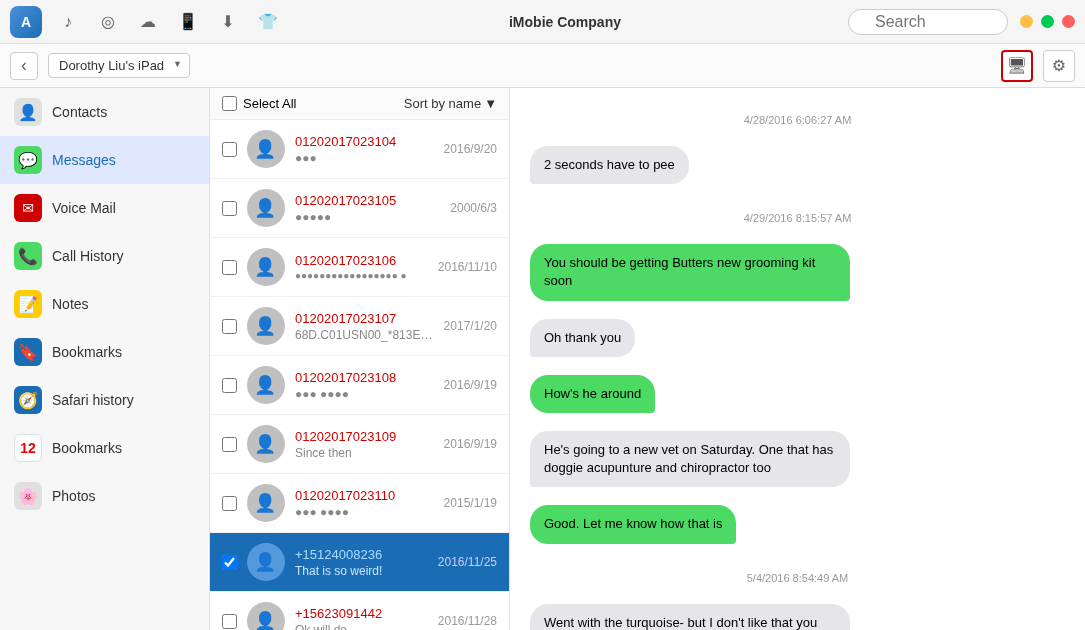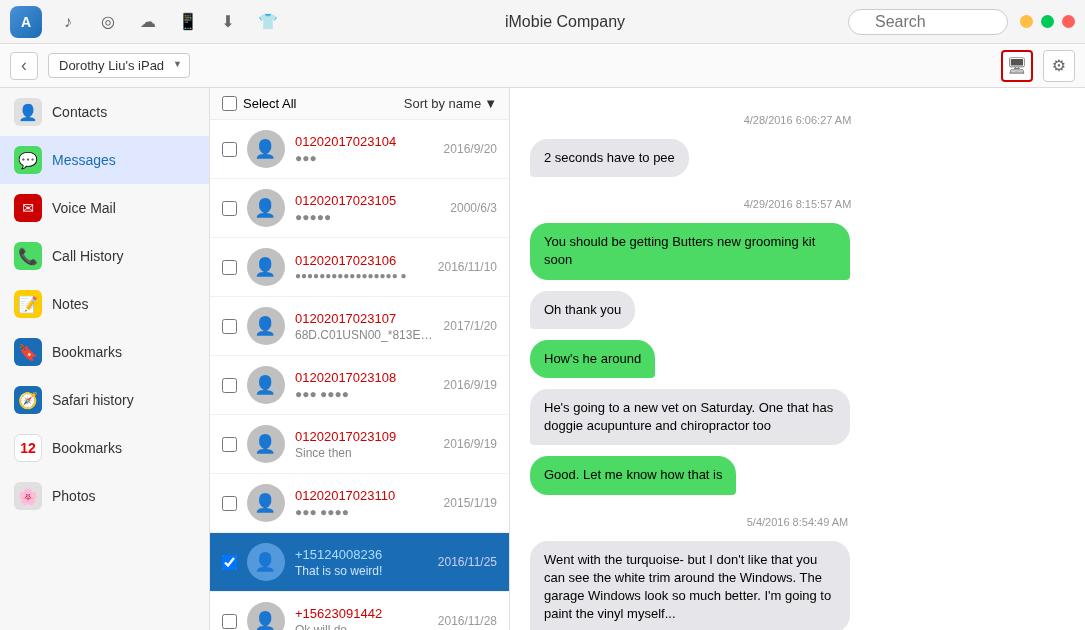--- a/index.html
+++ b/index.html
@@ -22,21 +22,21 @@
       display: flex; align-items: center; justify-content: center;
       color: white; font-weight: bold; font-size: 14px;
     }
     .toolbar-icon {
       width: 28px; height: 28px;
       border-radius: 50%;
       display: flex; align-items: center; justify-content: center;
       color: #666; font-size: 16px; cursor: pointer;
     }
     .app-title {
-      flex: 1; text-align: center; font-size: 16px; color: #333; font-weight: 400;
+      flex: 1; text-align: center; font-size: 14px; color: #333; font-weight: 700;
     }
     .search-box {
       width: 160px; height: 26px;
       border: 1px solid #ccc; border-radius: 13px;
       background: white; padding: 0 10px 0 26px;
       font-size: 16px; color: #666; outline: none;
       position: relative;
     }
     .search-wrapper { position: relative; }
     .search-wrapper::before {
@@ -174,21 +174,21 @@
       display: flex;
       flex-direction: column;
       overflow: hidden;
     }
     .chat-messages {
       flex: 1;
       overflow-y: auto;
       padding: 16px 20px;
       display: flex;
       flex-direction: column;
-      gap: 7px;
+      gap: 14px;
     }
     .timestamp {
       text-align: center;
       color: #999;
       font-size: 11px;
       margin: 10px 0 6px;
     }
     .msg-row {
       display: flex;
       margin-bottom: 4px;

